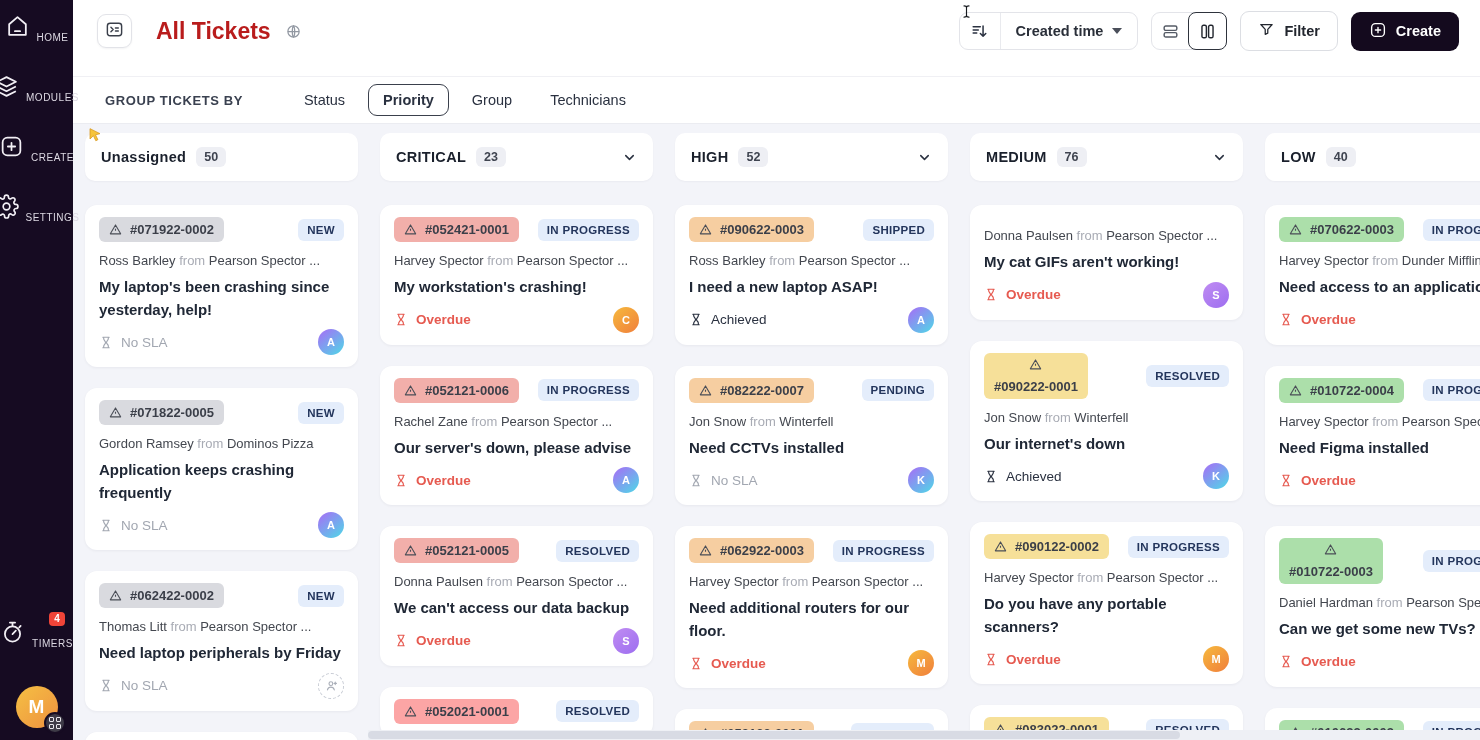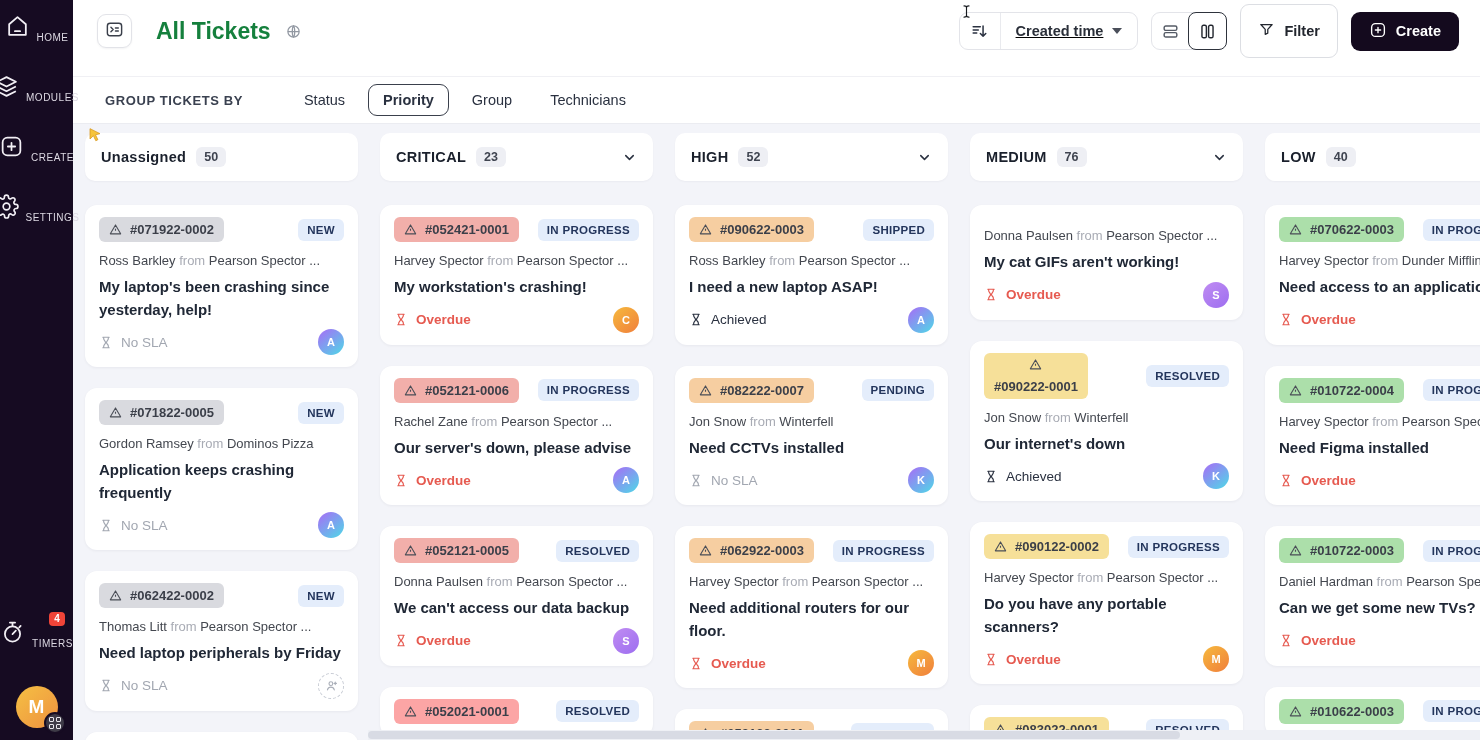--- a/index.html
+++ b/index.html
@@ -13,31 +13,31 @@
   .side-spacer { flex:1; }
   .timers { position:relative; }
   .timer-badge { position:absolute; top:-8px; right:8px; background:#F04438; color:#fff; font-size:10px; font-weight:700; border-radius:4px; padding:2px 5px; line-height:1; }
   .profile { position:relative; width:42px; height:42px; border-radius:50%; background:linear-gradient(135deg,#F5C043,#EE9140); display:flex; align-items:center; justify-content:center; color:#fff; font-size:19px; font-weight:700; cursor:pointer; margin-top:6px; }
   .profile-sub { position:absolute; right:-8px; bottom:-6px; width:22px; height:22px; border-radius:50%; background:#3E3B47; border:2px solid #160B22; display:grid; grid-template-columns:5px 5px; grid-gap:2px; align-content:center; justify-content:center; }
   .profile-sub span { width:5px; height:5px; border:1px solid #E8E6EC; border-radius:1px; }
 
   
   .header { position:absolute; left:73px; top:0; right:0; height:62px; background:#fff; display:flex; align-items:center; padding:0 21px 0 24px; z-index:20; }
   .board-icon-btn { width:35px; height:34px; border:1px solid #E2E3E8; border-radius:9px; display:flex; align-items:center; justify-content:center; box-shadow:0 1px 2px rgba(20,20,43,.05); cursor:pointer; }
-  .page-title { margin-left:24px; font-size:23px; font-weight:700; color:#15803d; }
+  .page-title { margin-left:24px; font-size:23px; font-weight:700; color:#b91c1c; }
   .globe { margin-left:15px; display:flex; }
   .header-right { margin-left:auto; display:flex; align-items:center; gap:13px; }
-  .sort-group { display:flex; align-items:center; height:38px; border:1px solid #E3E4E9; border-radius:9px; background:#fff; cursor:pointer;text-decoration:underline; }
+  .sort-group { display:flex; align-items:center; height:38px; border:1px solid #E3E4E9; border-radius:9px; background:#fff; cursor:pointer; }
   .sort-icon-seg { width:41px; height:100%; display:flex; align-items:center; justify-content:center; border-right:1px solid #E9EAEE; }
   .sort-label-seg { display:flex; align-items:center; gap:9px; padding:0 15px; font-size:14.5px; font-weight:600; color:#2A2F39; }
   .caret-down { width:0; height:0; border-left:5px solid transparent; border-right:5px solid transparent; border-top:6px solid #4A4F5A; }
   .view-toggle { display:flex; height:38px; border:1px solid #E3E4E9; border-radius:9px; overflow:visible; }
   .vt-seg { width:37px; height:100%; display:flex; align-items:center; justify-content:center; cursor:pointer; }
   .vt-seg.active { border:1.5px solid #2E333C; border-radius:8px; margin:-1px; height:38px; width:39px; background:#fff; }
-  .filter-btn { display:flex; align-items:center; gap:9px; height:54px; padding:8px 17px; border:1px solid #DCDEE3; border-radius:9px; background:#fff; font-size:14.5px; font-weight:600; color:#22262E; cursor:pointer; }
+  .filter-btn { display:flex; align-items:center; gap:9px; height:40px; padding:8px 17px; border:1px solid #DCDEE3; border-radius:9px; background:#fff; font-size:14.5px; font-weight:600; color:#22262E; cursor:pointer; }
   .create-btn { display:flex; align-items:center; gap:9px; height:39px; padding:0 18px; border-radius:9px; background:#140A1E; color:#fff; font-size:14.5px; font-weight:600; cursor:pointer; }
   .ibeam { position:absolute; left:886px; top:1px; z-index:40; }
 
   
   .tabrow { position:absolute; left:73px; top:76px; right:0; height:48px; background:#fff; border-top:1px solid #F0F0F4; border-bottom:1px solid #EBECF1; display:flex; align-items:center; padding-left:32px; z-index:20; }
   .grouplabel { font-size:13px; font-weight:700; letter-spacing:.6px; color:#3A4150; }
   .tabs { display:flex; align-items:center; gap:8px; margin-left:46px; }
   .tab { padding:7px 14px; font-size:14.5px; color:#2A3140; cursor:pointer; border:1px solid transparent; border-radius:9px; }
   .tab.active { border-color:#3A404C; font-weight:700;text-align:center; }
 
@@ -596,21 +596,21 @@
             <span class="sla sla-overdue">
               <svg viewBox="0 0 24 24" fill="none" stroke="currentColor" stroke-width="2" stroke-linecap="round" stroke-linejoin="round" width="14" height="15">
                 <path d="M6.5 3h11M6.5 21h11M8 3v2.2c0 3 3.2 3.8 3.2 6.8S8 15.8 8 18.8V21M16 3v2.2c0 3-3.2 3.8-3.2 6.8s3.2 2.8 3.2 5.8V21"></path>
               </svg>
               <span>Overdue</span>
             </span>
           </div>
         </div>
         <div class="card">
           <div class="card-top">
-            <span class="id-badge" style="background: rgb(172, 223, 170);">
+            <span class="id-badge" style="background: rgb(172, 223, 170); flex-direction: column;">
               <svg viewBox="0 0 24 24" fill="none" stroke="#4A4E57" stroke-width="2" stroke-linejoin="round" width="13" height="13">
                 <path d="M12 3.5L2.5 20h19L12 3.5z"></path>
                 <path d="M12 10.5v4M12 17.2v.1"></path>
               </svg>
               <span>#010722-0003</span>
             </span>
             <span class="status-badge">IN PROGRESS</span>
           </div>
           <div class="req"><span>Daniel Hardman</span><span class="from"> from </span><span>Pearson Spector ...</span></div>
           <div class="card-title">Can we get some new TVs?</div>

